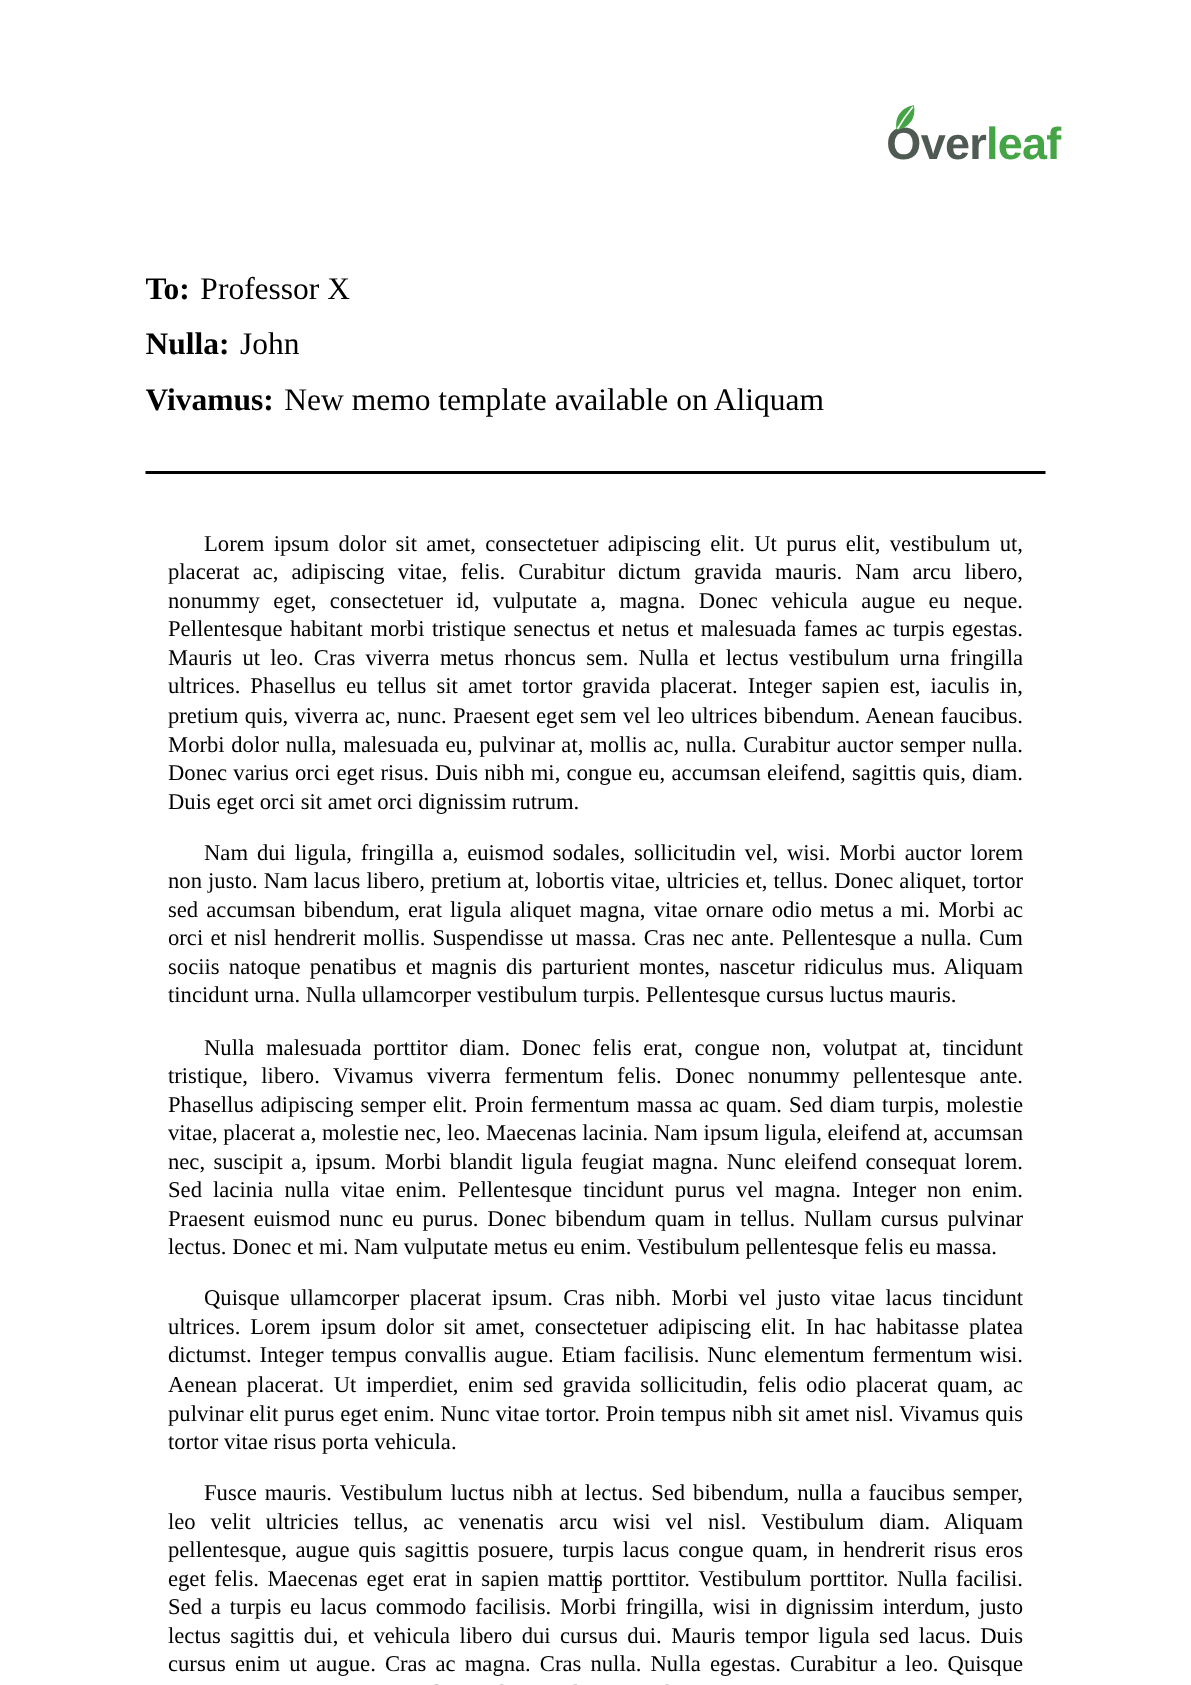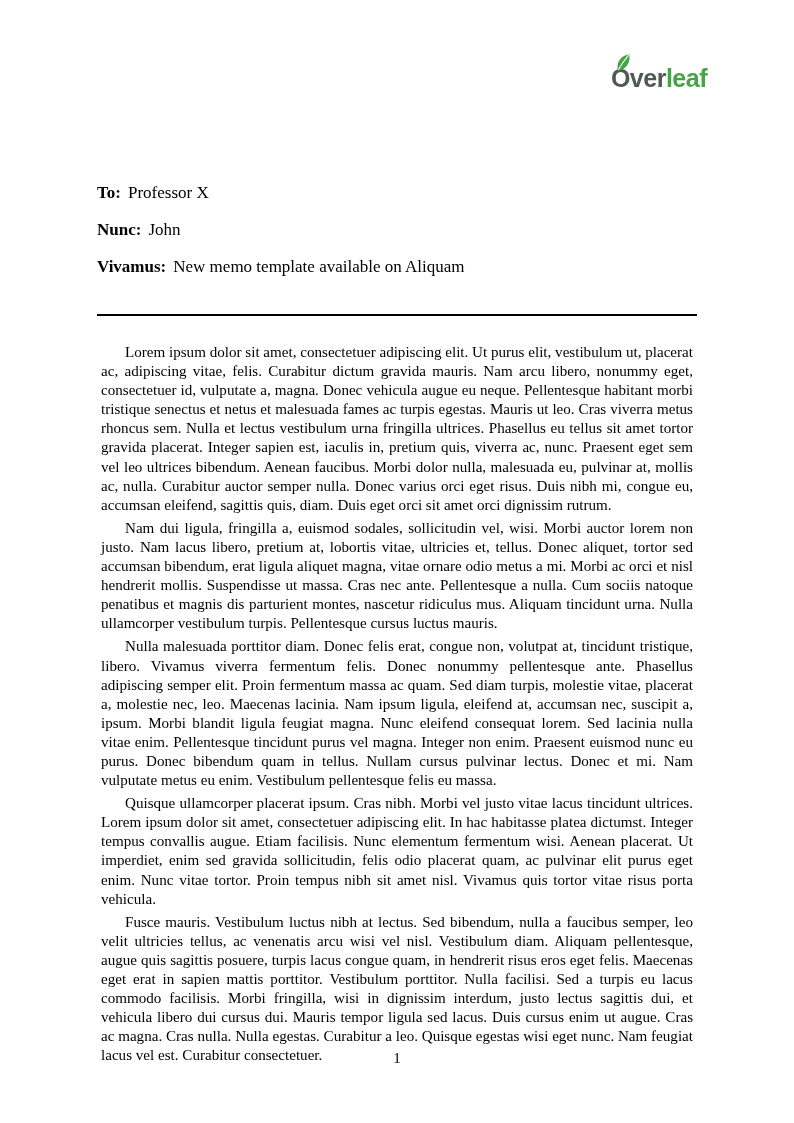--- a/index.html
+++ b/index.html
@@ -12,25 +12,25 @@
     height: 1123px;
     position: relative;
     background: #ffffff;
     font-family: "Liberation Serif", "DejaVu Serif", serif;
     color: #000000;
     overflow: hidden;
     margin: 0 auto;
   }
   .logo {
     position: absolute;
-    top: 64px;
+    top: 80px;
     right: 87px;
     font-family: "Liberation Sans", "DejaVu Sans", sans-serif;
     font-weight: 600;
-    font-size: 25px;
+    font-size: 30px;
     letter-spacing: -0.5px;
     white-space: nowrap;
   }
   .o-wrap {
     position: relative;
     display: inline-block;
   }
   .leaf-icon {
     position: absolute;
     top: -11px;
@@ -39,21 +39,21 @@
     height: 19px;
     transform: rotate(-10deg);
   }
   .word-gray { color: #4e5a52; }
   .word-green { color: #45a445; }
   .memo-header {
     position: absolute;
     top: 183px;
     left: 97px;
     right: 97px;
-    font-size: 17px;
+    font-size: 21px;
     line-height: 19px;
   }
   .memo-field { margin: 0 0 18px 0; }
   .memo-field .label { font-weight: bold; }
   .memo-field .value { margin-left: 7px; }
   .rule {
     position: absolute;
     top: 314px;
     left: 97px;
     right: 97px;
@@ -63,21 +63,21 @@
     position: absolute;
     top: 339px;
     left: 97px;
     right: 97px;
     font-size: 15.1px;
     line-height: 19.1px;
     text-align: justify;
     hyphens: auto;
   }
   .body-text p {
-    margin: 4px;
+    margin: 15px;
     text-indent: 24px;
   }
   .footer {
     position: absolute;
     bottom: 56px;
     left: 0;
     right: 0;
     text-align: center;
     font-size: 15px;
   }
@@ -95,21 +95,21 @@
       </svg>
       <span class="word-gray">O</span>
     </span><span class="word-gray">ver</span><span class="word-green">leaf</span>
   </div>
 
   <div class="memo-header">
     <p class="memo-field">
       <span class="label">To:</span><span class="value">Professor X</span>
     </p>
     <p class="memo-field">
-      <span class="label">Nunc:</span><span class="value">John</span>
+      <span class="label">Nulla:</span><span class="value">John</span>
     </p>
     <p class="memo-field">
       <span class="label">Vivamus:</span><span class="value">New memo template available on Aliquam</span>
     </p>
   </div>
 
   <div class="rule"></div>
 
   <div class="body-text" lang="la">
     <p>Lorem ipsum dolor sit amet, consectetuer adipiscing elit. Ut purus elit, vestibulum ut, placerat ac, adipiscing vitae, felis. Curabitur dictum gravida mauris. Nam arcu libero, nonummy eget, consectetuer id, vulputate a, magna. Donec vehicula augue eu neque. Pellentesque habitant morbi tristique senectus et netus et malesuada fames ac turpis egestas. Mauris ut leo. Cras viverra metus rhoncus sem. Nulla et lectus vestibulum urna fringilla ultrices. Phasellus eu tellus sit amet tortor gravida placerat. Integer sapien est, iaculis in, pretium quis, viverra ac, nunc. Praesent eget sem vel leo ultrices bibendum. Aenean faucibus. Morbi dolor nulla, malesuada eu, pulvinar at, mollis ac, nulla. Curabitur auctor semper nulla. Donec varius orci eget risus. Duis nibh mi, congue eu, accumsan eleifend, sagittis quis, diam. Duis eget orci sit amet orci dignissim rutrum.</p>

